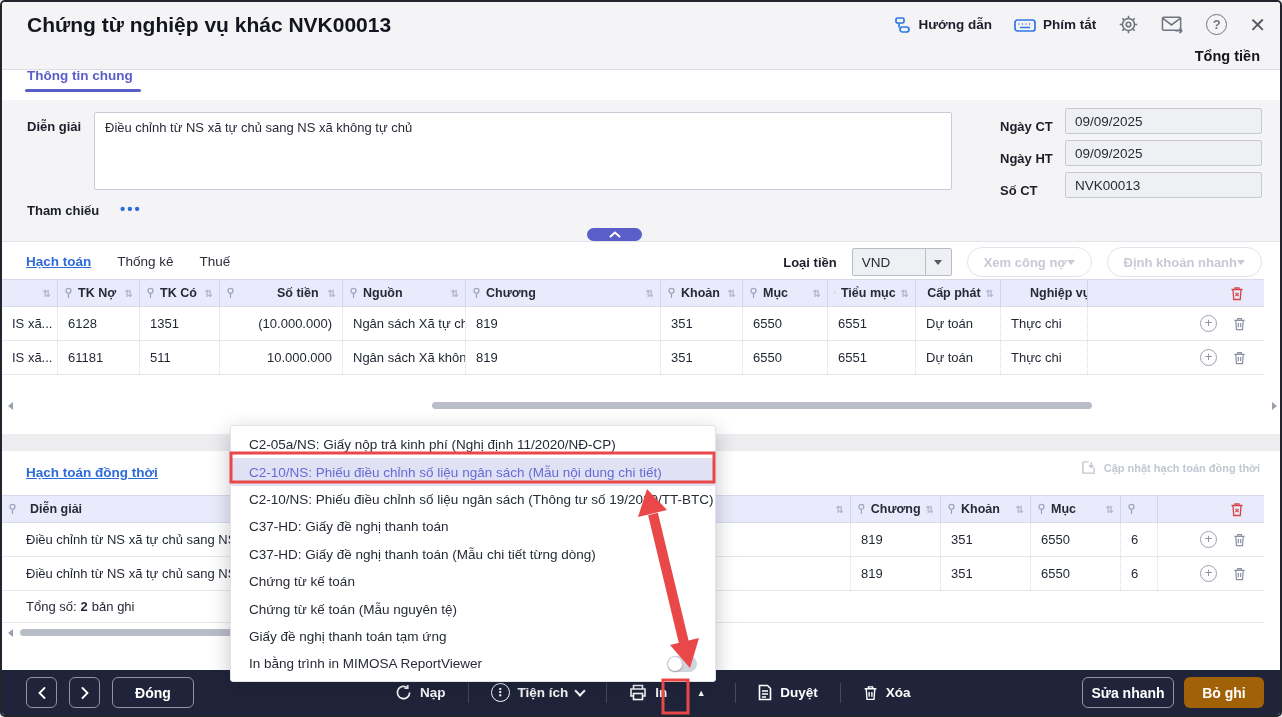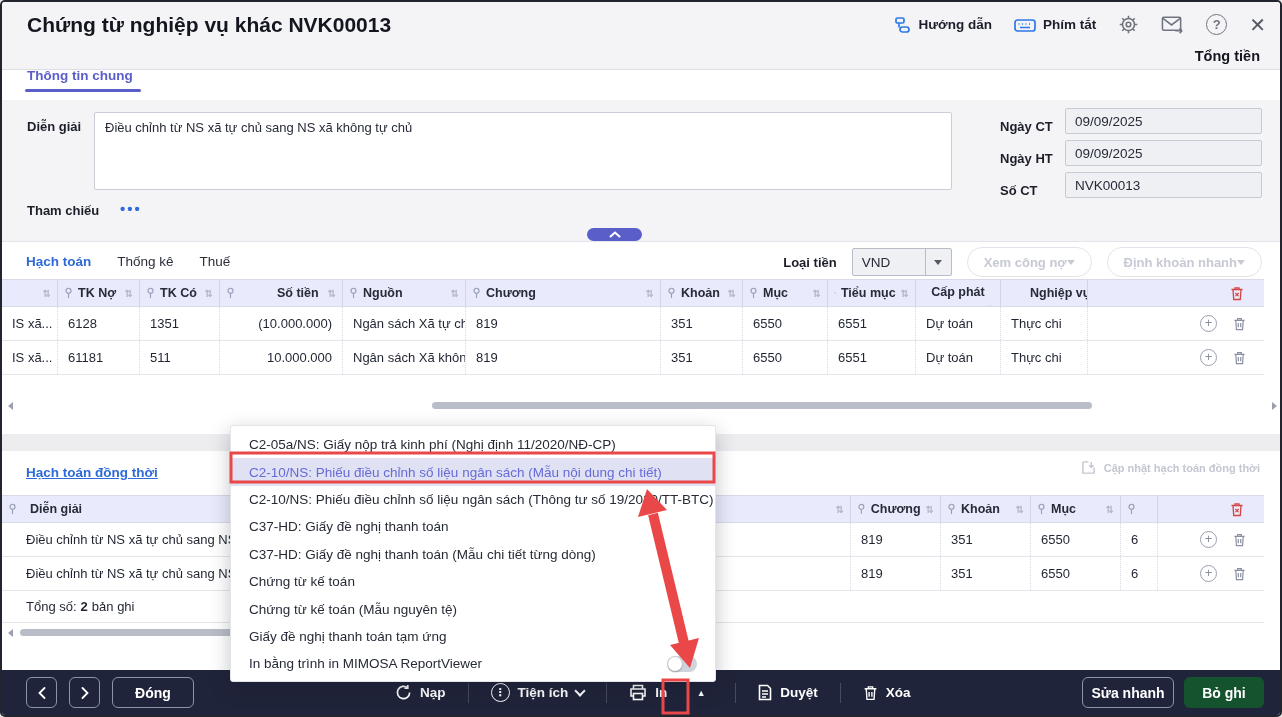--- a/index.html
+++ b/index.html
@@ -36,21 +36,21 @@
   .rrow .lbl{ width:72px; }
   .rinput{ flex:1; height:26px; background:#eef0f4; border:1px solid #c6cad3; border-radius:2px;
     font-family:inherit; font-size:13.5px; color:#262b36; padding:0 9px; }
   .collapse-pill{ position:absolute; left:585px; top:128px; width:55px; height:13px; background:#5a5ec8;
     border-radius:7px; display:flex; align-items:center; justify-content:center; cursor:pointer; }
   
   .detail-tabs{ position:absolute; left:0; top:241px; width:100%; height:36px; background:#fff;
     display:flex; align-items:center; }
   .dtab{ font-size:13.5px; color:#2b2f3a; margin-left:26px; cursor:pointer; }
   .dtab.first{ margin-left:24px; }
-  .dtab.active{ color:#2e6bd8; font-weight:bold; }
+  .dtab.active{ color:#2e6bd8; font-weight:bold; text-decoration:underline; }
   .cur-group{ position:absolute; right:18px; top:4px; display:flex; align-items:center; gap:15px; }
   .cur-label{ font-size:13px; font-weight:bold; color:#1c1f2a; }
   .cur-select{ width:100px; height:28px; background:#eef0f4; border:1px solid #b9bdc8; border-radius:2px;
     display:flex; align-items:center; cursor:pointer; }
   .cur-select .val{ flex:1; font-size:13.5px; color:#262b36; padding-left:9px; }
   .cur-select .dd{ width:26px; height:100%; border-left:1px solid #b9bdc8; display:flex; align-items:center; justify-content:center; }
   .caret{ width:0; height:0; border-left:4.5px solid transparent; border-right:4.5px solid transparent; border-top:5.5px solid #555a66; }
   .pill-btn{ height:30px; border:1px solid #e2e4ea; border-radius:16px; background:#fff; color:#c7cad4;
     font-size:13px; font-weight:bold; display:flex; align-items:center; padding:0 16px; cursor:default; }
   .pill-btn .caret{ border-top-color:#c7cad4; }
@@ -92,21 +92,21 @@
   .dong{ width:82px; margin-left:12px; }
   .fgroup{ display:flex; align-items:center; gap:8px; color:#fff; font-size:13.5px; font-weight:bold; cursor:pointer; }
   .fdiv{ width:1px; height:20px; background:#454a60; }
   .fcenter{ position:absolute; left:393px; top:0; height:45px; display:flex; align-items:center; gap:22px; }
   .dots-circle{ width:19px; height:19px; border:1.6px solid #fff; border-radius:50%; display:flex; align-items:center; justify-content:center;
     font-size:11px; font-weight:bold; letter-spacing:0; }
   .chev-down{ width:8px; height:8px; border-left:2px solid #fff; border-bottom:2px solid #fff; transform:rotate(-45deg); margin-top:-4px; }
   .in-toggle{ width:24px; height:32px; display:flex; align-items:center; justify-content:center; color:#fff; font-size:9px; cursor:pointer; }
   .fright{ position:absolute; right:16px; top:7px; display:flex; gap:10px; }
   .sua{ width:92px; }
-  .bo-ghi{ width:80px; background:#14532d; border:none; }
+  .bo-ghi{ width:80px; background:#a16207; border:none; }
   
   .menu{ position:absolute; left:228px; top:423px; width:486px; height:257px; background:#fff;
     border:1px solid #e2e4ea; border-radius:3px; box-shadow:0 6px 20px rgba(20,24,40,.25); z-index:20; padding:5px 0; }
   .mi{ height:27.4px; display:flex; align-items:center; font-size:13.5px; color:#262b36; padding:0 18px; cursor:pointer; white-space:nowrap; }
   .mi.hl{ background:#e0e1f3; color:#666bd6; }
   .toggle{ margin-left:auto; width:30px; height:16px; background:#cfd3db; border-radius:9px; position:relative; cursor:pointer; }
   .toggle .knob{ position:absolute; left:1px; top:1px; width:14px; height:14px; background:#fff; border-radius:50%; box-shadow:0 1px 2px rgba(0,0,0,.3); }
   
   .annot{ position:absolute; left:0; top:0; width:1282px; height:717px; z-index:40; pointer-events:none; }
 </style>
@@ -275,21 +275,21 @@
           <span class="sorticon">⇅</span>
         </div>
       <div class="th" style="width:88px;">
           <svg width="9" height="12" viewBox="0 0 10 13">
             <circle cx="5" cy="4" r="2.8" fill="none" stroke="#9aa0b8" stroke-width="1.3"></circle>
             <path d="M5 7v5" stroke="#9aa0b8" stroke-width="1.3"></path>
           </svg>
           <span>Tiểu mục</span>
           <span class="sorticon">⇅</span>
         </div>
-      <div class="th" style="width:85px;flex-direction:column;">
+      <div class="th" style="width:85px;">
           <svg width="9" height="12" viewBox="0 0 10 13">
             <circle cx="5" cy="4" r="2.8" fill="none" stroke="#9aa0b8" stroke-width="1.3"></circle>
             <path d="M5 7v5" stroke="#9aa0b8" stroke-width="1.3"></path>
           </svg>
           <span>Cấp phát</span>
           <span class="sorticon">⇅</span>
         </div>
       <div class="th" style="width:87px;gap:23px;">
           <svg width="9" height="12" viewBox="0 0 10 13">
             <circle cx="5" cy="4" r="2.8" fill="none" stroke="#9aa0b8" stroke-width="1.3"></circle>

